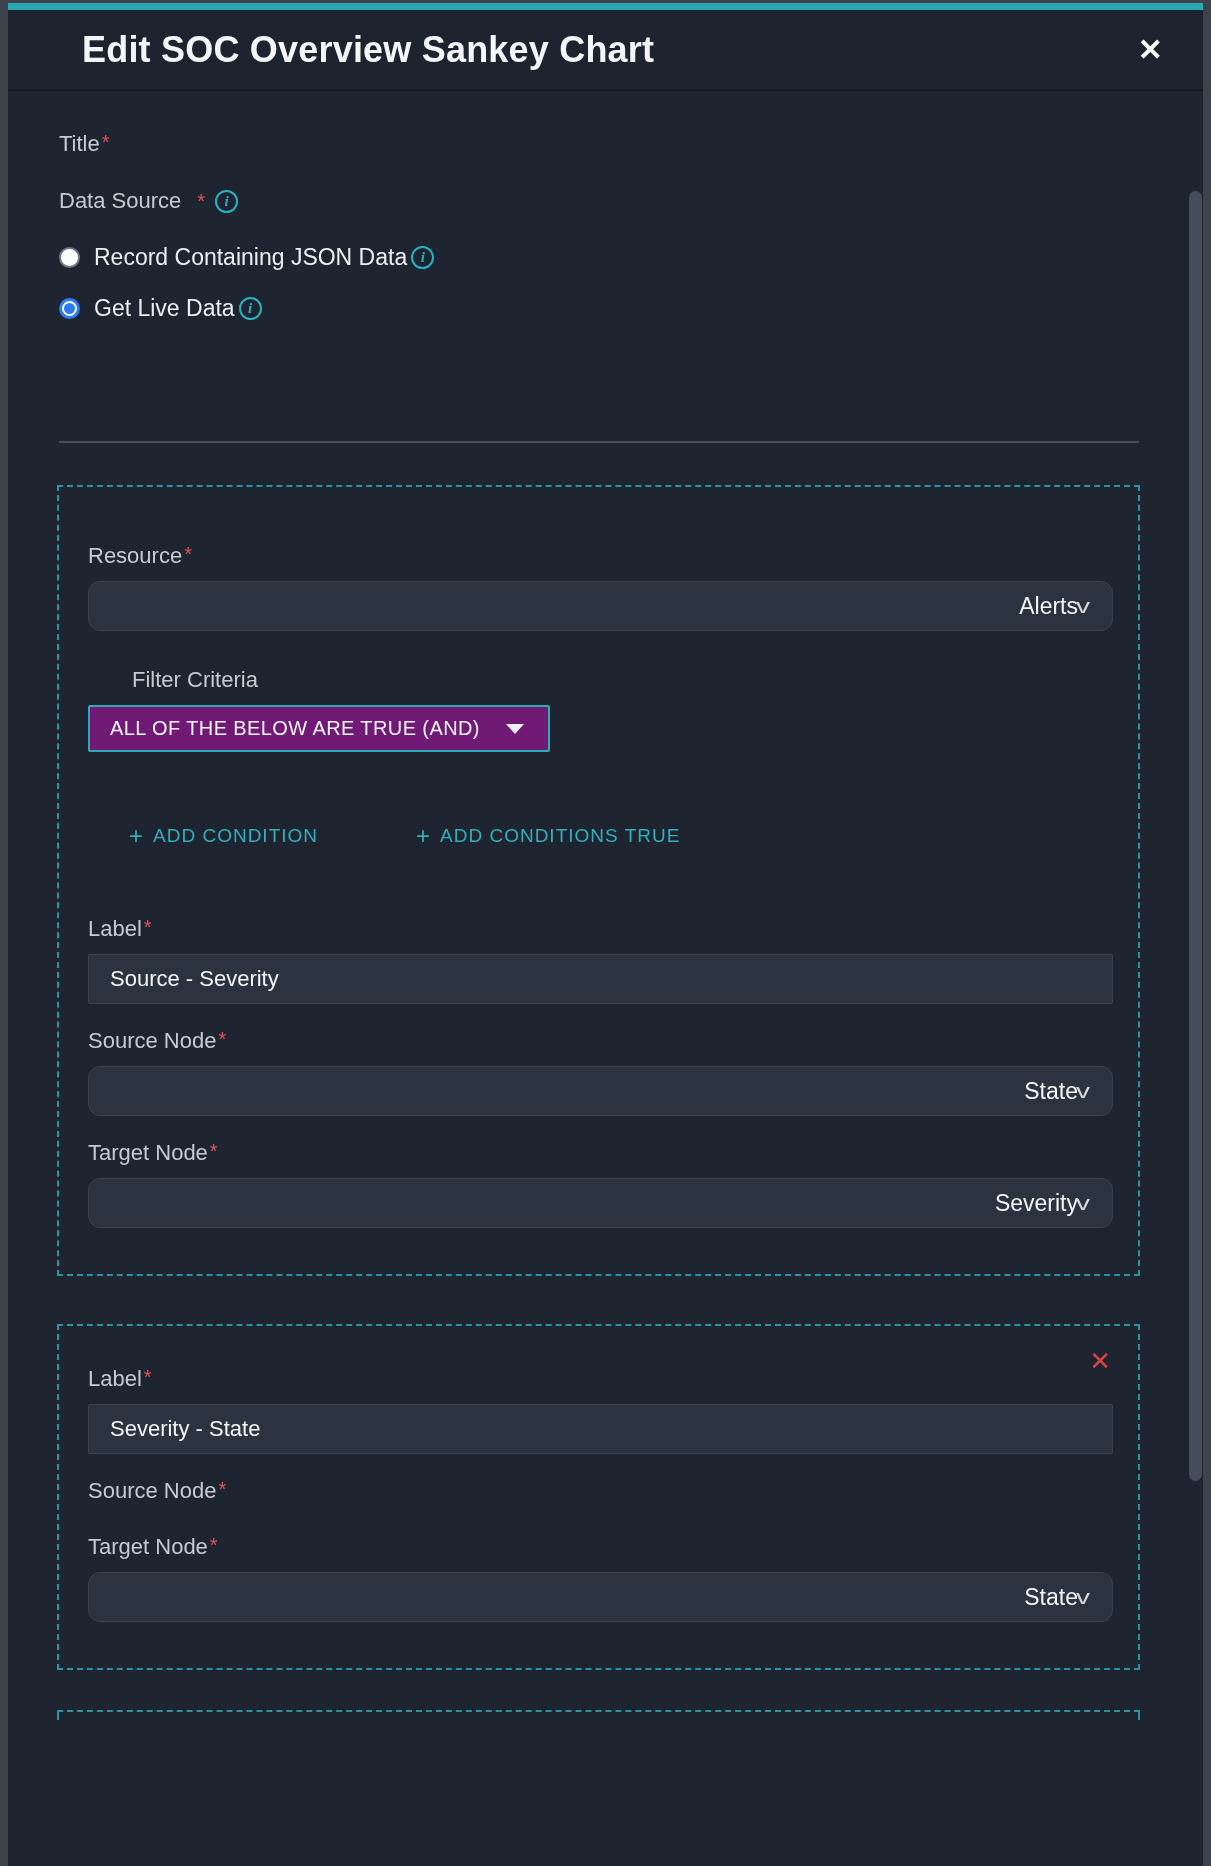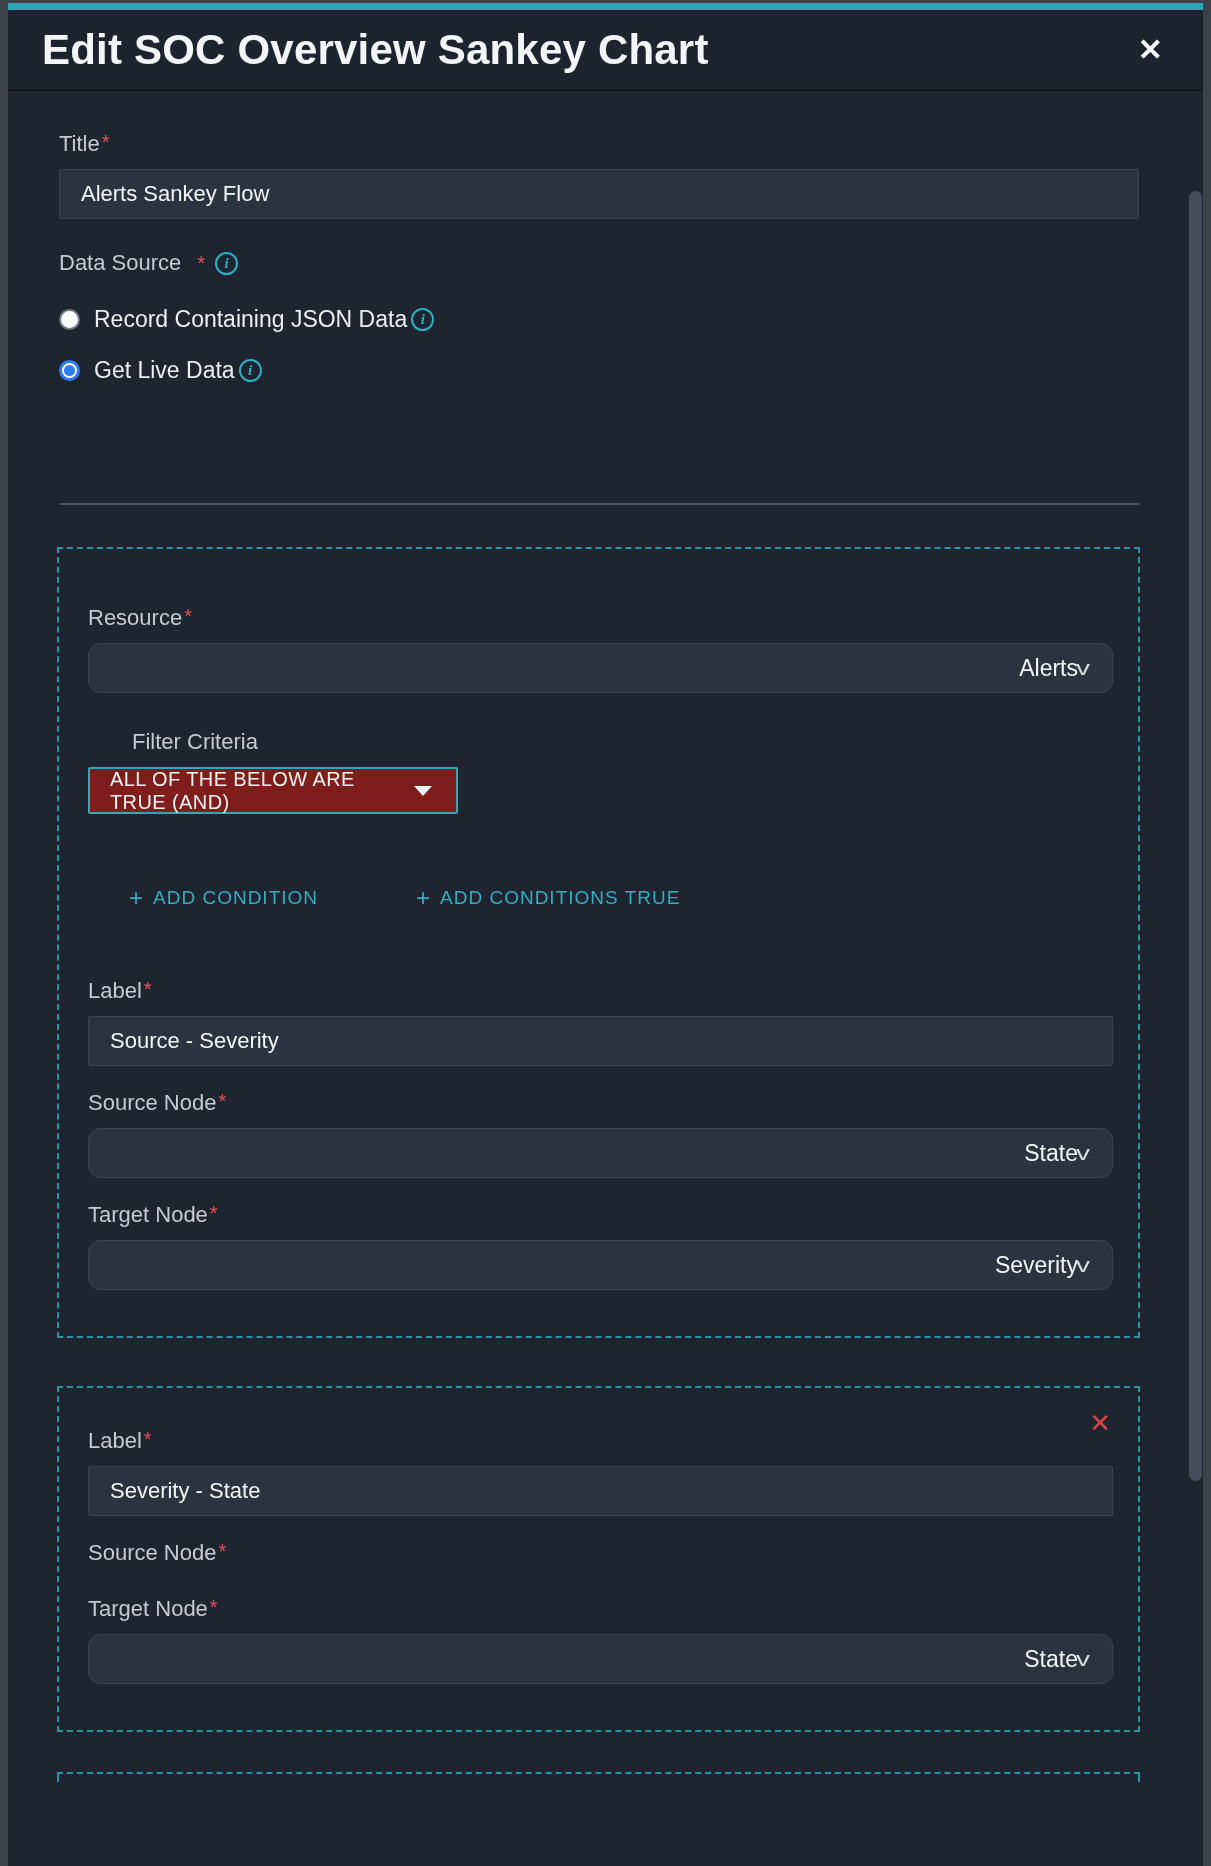--- a/index.html
+++ b/index.html
@@ -17,21 +17,21 @@
   }
   .accent-bar { height:7px; width:100%; }
   .modal-header {
     height:81px; display:flex; align-items:center; justify-content:space-between;
     padding:0 36px 0 34px;
     background:#1e2330;
     border-bottom:2px solid #14181f;
     flex:0 0 auto;
   }
   .modal-title {
-    color:#f4f5f7; font-size:42px; font-weight:700; letter-spacing:0.2px;
+    color:#f4f5f7; font-size:36px; font-weight:700; letter-spacing:0.2px;margin-left:40px;
   }
   .close-btn {
     color:#ffffff; font-size:30px; font-weight:700; cursor:pointer;
     line-height:1; padding:4px; background:none; border:none;
     font-family:"Liberation Sans", sans-serif;
   }
   .modal-body {
     position:relative; flex:1; padding:40px 68px 0 51px;
   }
   
@@ -86,21 +86,21 @@
     border:1px solid #3c434f; border-radius:12px;
     display:flex; align-items:center; justify-content:flex-end;
     padding:0 24px 0 30px; cursor:pointer;
   }
   .select-box .sel-val { color:#f4f5f7; font-size:23px; }
   .chevron {
     color:#d8dadd; font-size:20px; transform:scaleX(1.4); font-weight:400;
   }
   .group-gap { margin-top:28px; }
   .and-select {
-    width:370px; height:47px; background:#7f1d1d;
+    width:462px; height:47px; background:#701a75;
     border:2px solid #2da9b8; border-radius:2px;
     display:flex; align-items:center; justify-content:space-between;
     padding:0 24px 0 20px; cursor:pointer; margin-top:2px;
   }
   .and-select .and-txt {
     color:#f2f3f5; font-size:20px; font-weight:400; letter-spacing:0.4px;
   }
   .caret-down {
     width:0; height:0; border-left:9px solid transparent;
     border-right:9px solid transparent; border-top:10px solid #eef0f2;
@@ -135,21 +135,20 @@
     <div class="modal-title">Edit SOC Overview Sankey Chart</div>
     <button class="close-btn">✕</button>
   </div>
 
   <div class="modal-body">
 
     
     <div class="field-label">
       <span>Title</span><span class="req">*</span>
     </div>
-    <input class="text-input" type="text" value="Alerts Sankey Flow" style="">
 
     
     <div class="ds-row">
       <span class="field-label" style="margin:0;">Data Source</span>
       <span class="req" style="margin-left:6px;">*</span>
       <span class="info-icon">i</span>
     </div>
 
     <div class="radio-row">
       <span class="radio unchecked"></span>

